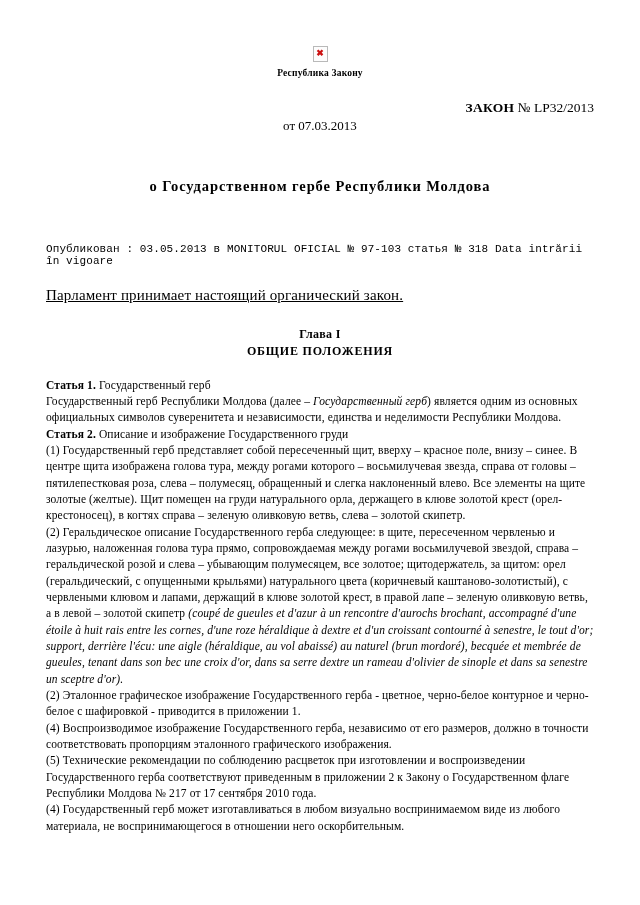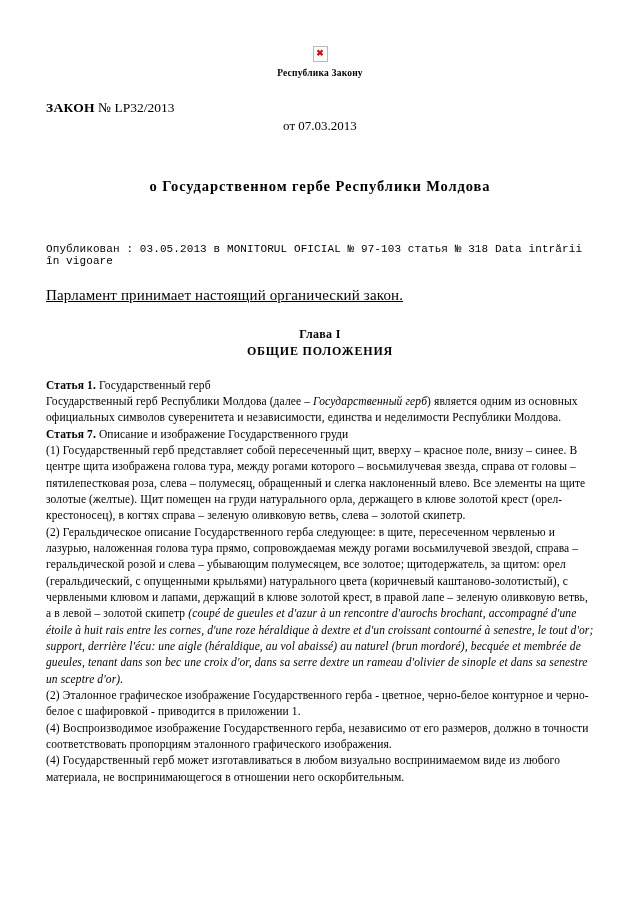--- a/index.html
+++ b/index.html
@@ -49,21 +49,21 @@
     letter-spacing: 0.2px;
     margin: 0 0 22px 0;
   }
   .org-line {
     text-align: center;
     font-size: 17px;
     letter-spacing: 0.6px;
     margin: 0 0 26px 0;
   }
   .law-line {
-    text-align: left;
+    text-align: right;
     font-size: 13.5px;
     margin: 0 0 2px 0;
   }
   .law-line .law-word {
     font-weight: bold;
     letter-spacing: 0.3px;
   }
   .law-date {
     text-align: center;
     font-size: 13px;
@@ -148,26 +148,27 @@
 
   <p class="para">
     <span class="art-label">Статья 1.</span><span> Государственный герб</span>
   </p>
 
   <p class="para">
     <span>Государственный герб Республики Молдова (далее – </span><em class="inline-em">Государственный герб</em><span>) является одним из основных официальных символов суверенитета и независимости, единства и неделимости Республики Молдова.</span>
   </p>
 
   <p class="para">
-    <span class="art-label">Статья 7.</span><span> Описание и изображение Государственного груди</span>
+    <span class="art-label">Статья 2.</span><span> Описание и изображение Государственного груди</span>
   </p>
 
   <p class="para">(1) Государственный герб представляет собой пересеченный щит, вверху – красное поле, внизу – синее. В центре щита изображена голова тура, между рогами которого – восьмилучевая звезда, справа от головы –пятилепестковая роза, слева – полумесяц, обращенный и слегка наклоненный влево. Все элементы на щите золотые (желтые). Щит помещен на груди натурального орла, держащего в клюве золотой крест (орел-крестоносец), в когтях справа – зеленую оливковую ветвь, слева – золотой скипетр.</p>
 
   <p class="para">
     <span>(2) Геральдическое описание Государственного герба следующее: в щите, пересеченном червленью и лазурью, наложенная голова тура прямо, сопровождаемая между рогами восьмилучевой звездой, справа – геральдической розой и слева – убывающим полумесяцем, все золотое; щитодержатель, за щитом: орел (геральдический, с опущенными крыльями) натурального цвета (коричневый каштаново-золотистый), с червлеными клювом и лапами, держащий в клюве золотой крест, в правой лапе – зеленую оливковую ветвь, а в левой – золотой скипетр </span><span class="fr">(coupé de gueules et d'azur à un rencontre d'aurochs brochant, accompagné d'une étoile à huit rais entre les cornes, d'une roze héraldique à dextre et d'un croissant contourné à senestre, le tout d'or; support, derrière l'écu: une aigle (héraldique, au vol abaissé) au naturel (brun mordoré), becquée et membrée de gueules, tenant dans son bec une croix d'or, dans sa serre dextre un rameau d'olivier de sinople et dans sa senestre un sceptre d'or).</span>
   </p>
 
   <p class="para">(2) Эталонное графическое изображение Государственного герба - цветное, черно-белое контурное и черно-белое с шафировкой - приводится в приложении 1.</p>
   <p class="para">(4) Воспроизводимое изображение Государственного герба, независимо от его размеров, должно в точности соответствовать пропорциям эталонного графического изображения.</p>
+  <p class="para">(5) Технические рекомендации по соблюдению расцветок при изготовлении и воспроизведении Государственного герба соответствуют приведенным в приложении 2 к Закону о Государственном флаге Республики Молдова № 217 от 17 сентября 2010 года.</p>
   <p class="para">(4) Государственный герб может изготавливаться в любом визуально воспринимаемом виде из любого материала, не воспринимающегося в отношении него оскорбительным.</p>
 
 </div>
 
 </body></html>

